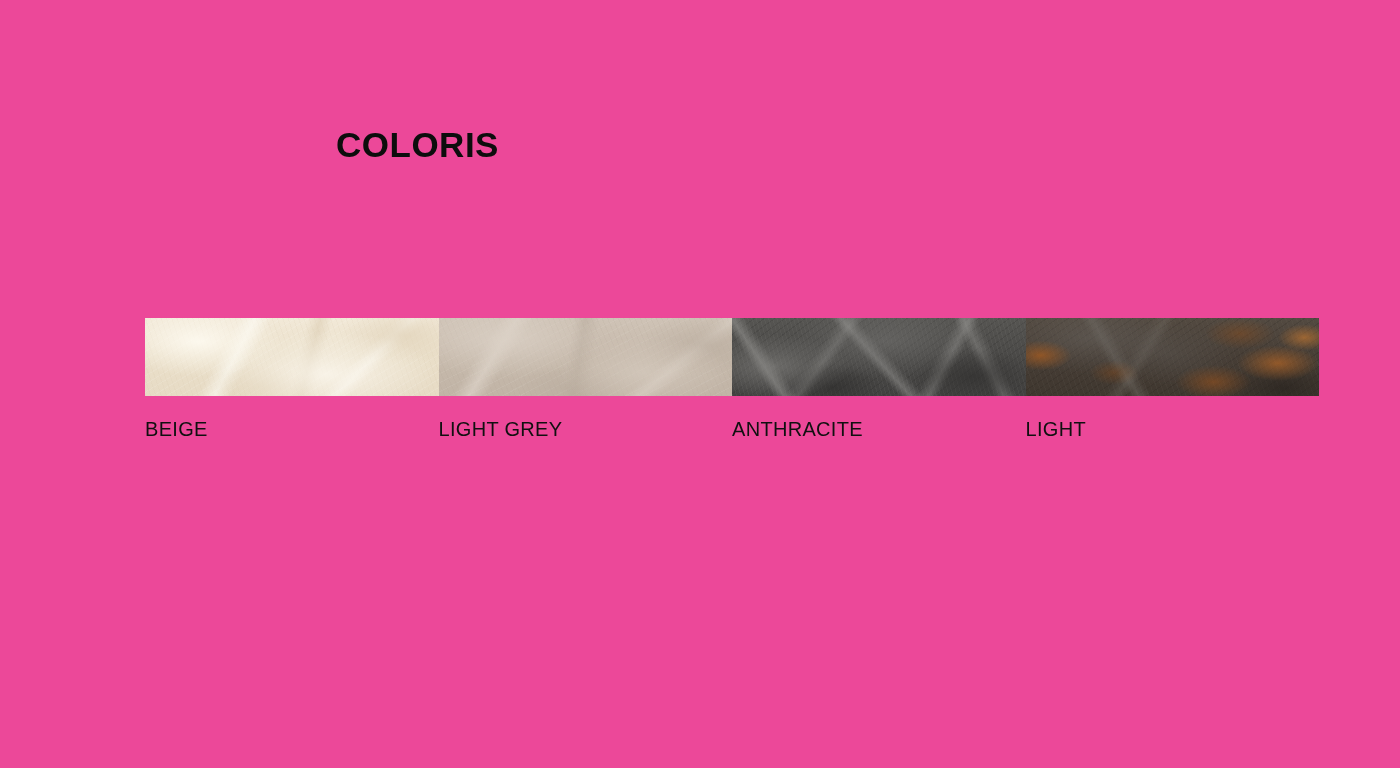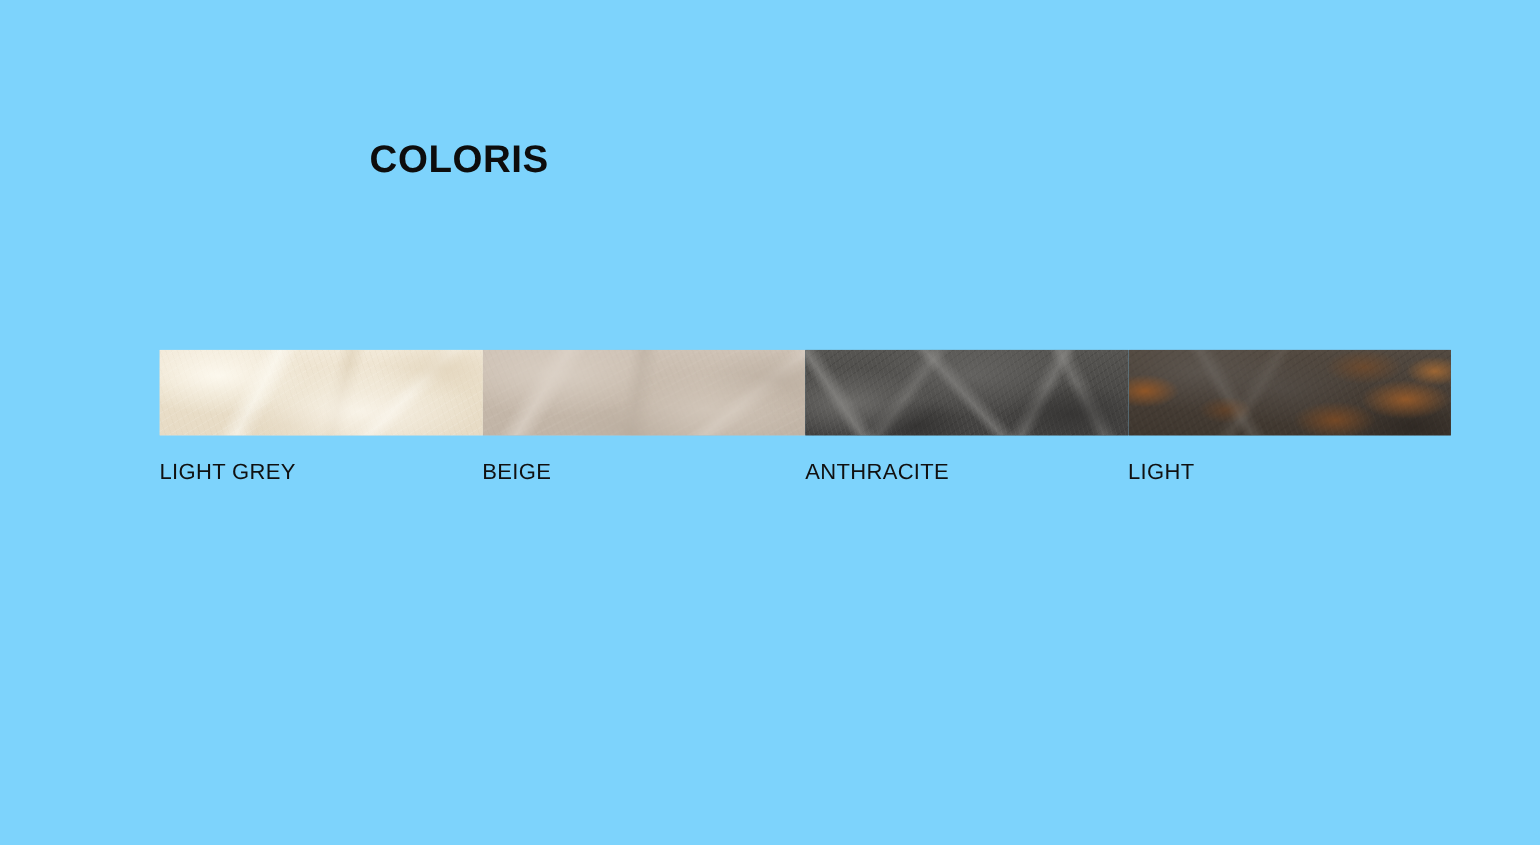--- a/index.html
+++ b/index.html
@@ -12,21 +12,21 @@
     height: 768px;
     position: relative;
     overflow: hidden;
     font-family: "Liberation Sans", sans-serif;
     -webkit-font-smoothing: antialiased;
   }
 
   .slide {
     position: absolute;
     inset: 0;
-    background: #7dd3fc;
+    background: #ec4899;
   }
 
   
   .slide-title {
     position: absolute;
     left: 336px;
     top: 126px;
     font-size: 35px;
     font-weight: 700;
     letter-spacing: 0.5px;
@@ -170,19 +170,19 @@
       <div class="swatch-texture tex-anthracite"></div>
     </div>
 
     <div class="swatch">
       <div class="swatch-texture tex-rust"></div>
     </div>
 
   </div>
 
   <div class="label-row">
+    <div class="swatch-label">BEIGE</div>
     <div class="swatch-label">LIGHT GREY</div>
-    <div class="swatch-label">BEIGE</div>
     <div class="swatch-label">ANTHRACITE</div>
     <div class="swatch-label">LIGHT</div>
   </div>
 
 </div>
 
 </body></html>

